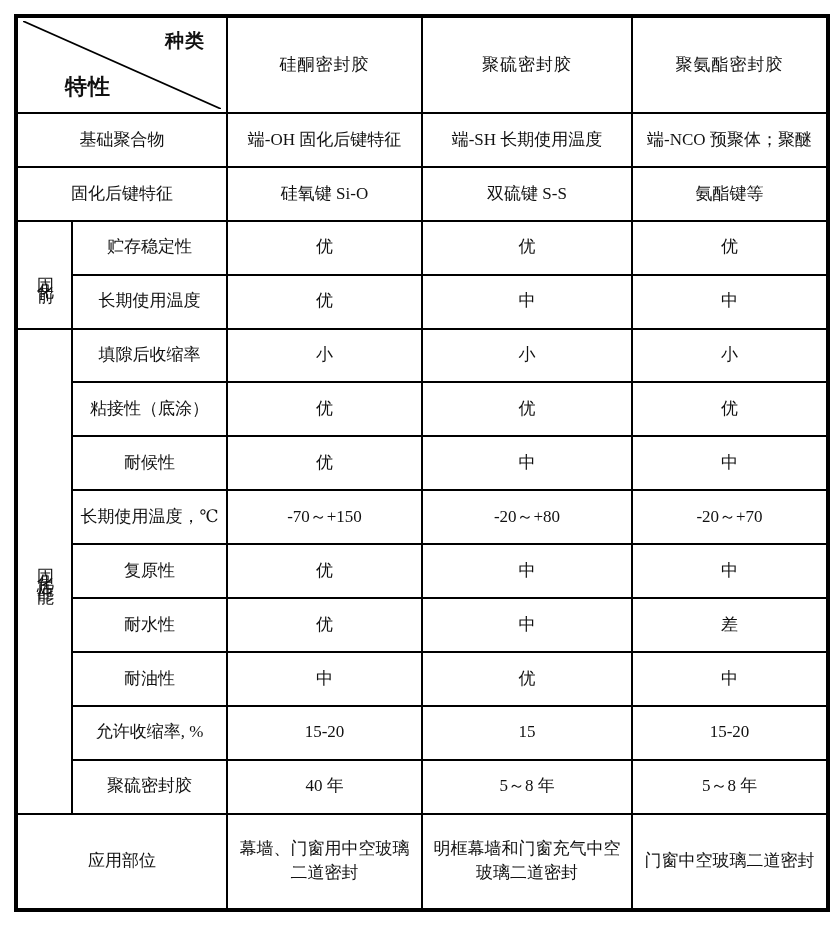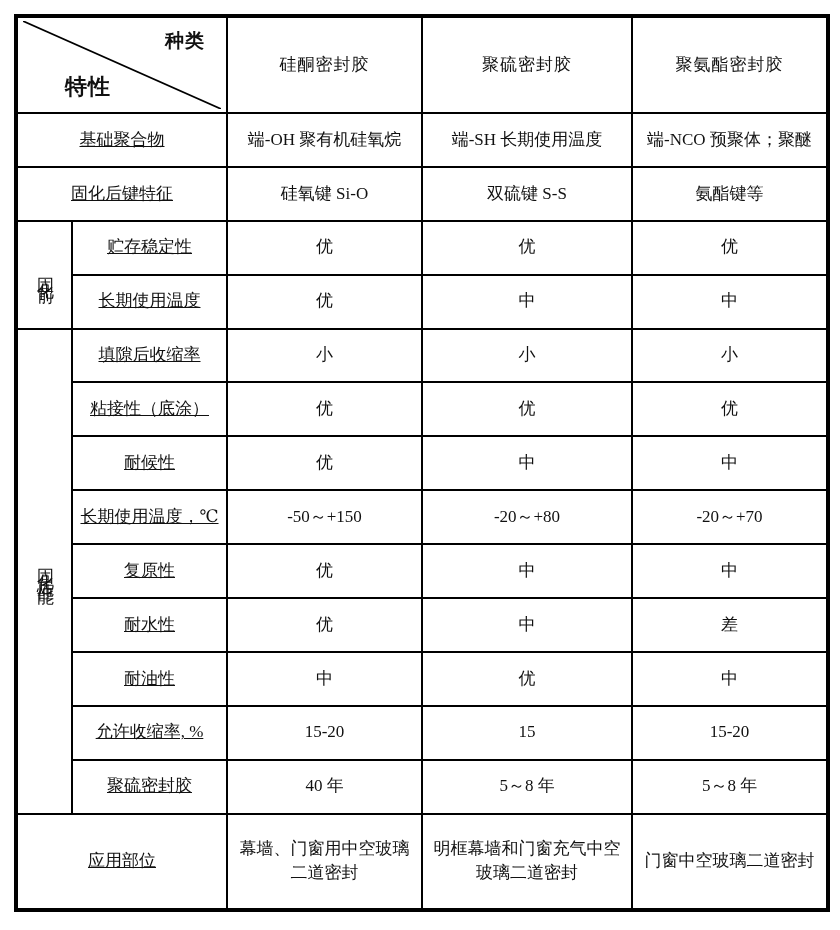--- a/index.html
+++ b/index.html
@@ -92,21 +92,21 @@
     padding: 6px 2px;
   }
   .vtext {
     writing-mode: vertical-rl;
     text-orientation: upright;
     display: inline-block;
     line-height: 1.35;
     letter-spacing: 5px;
     font-size: 17px;
   }
-  td.proplabel { font-size: 17px; text-decoration: underline; }
+  td.proplabel { font-size: 17px; }
   td.val { font-size: 17px; }
   td.valnum {
     font-size: 16px;
     font-family: "Liberation Serif", "DejaVu Serif", serif;
   }
   td.two-line { line-height: 1.6; }
 </style>
 </head>
 <body>
 
@@ -131,21 +131,21 @@
             <span class="corner-bot">特性</span>
           </div>
         </td>
         <td class="colhead">硅酮密封胶</td>
         <td class="colhead">聚硫密封胶</td>
         <td class="colhead">聚氨酯密封胶</td>
       </tr>
 
       <tr>
         <td class="proplabel" colspan="2">基础聚合物</td>
-        <td class="val">端-OH 聚有机硅氧烷</td>
+        <td class="val">端-OH 固化后键特征</td>
         <td class="val">端-SH 长期使用温度</td>
         <td class="val">端-NCO 预聚体；聚醚</td>
       </tr>
 
       <tr>
         <td class="proplabel" colspan="2">固化后键特征</td>
         <td class="val">硅氧键 Si-O</td>
         <td class="val">双硫键 S-S</td>
         <td class="val">氨酯键等</td>
       </tr>
@@ -182,21 +182,21 @@
         <td class="val">优</td>
       </tr>
       <tr>
         <td class="proplabel">耐候性</td>
         <td class="val">优</td>
         <td class="val">中</td>
         <td class="val">中</td>
       </tr>
       <tr>
         <td class="proplabel two-line">长期使用温度，℃</td>
-        <td class="valnum">-50～+150</td>
+        <td class="valnum">-70～+150</td>
         <td class="valnum">-20～+80</td>
         <td class="valnum">-20～+70</td>
       </tr>
       <tr>
         <td class="proplabel">复原性</td>
         <td class="val">优</td>
         <td class="val">中</td>
         <td class="val">中</td>
       </tr>
       <tr>

